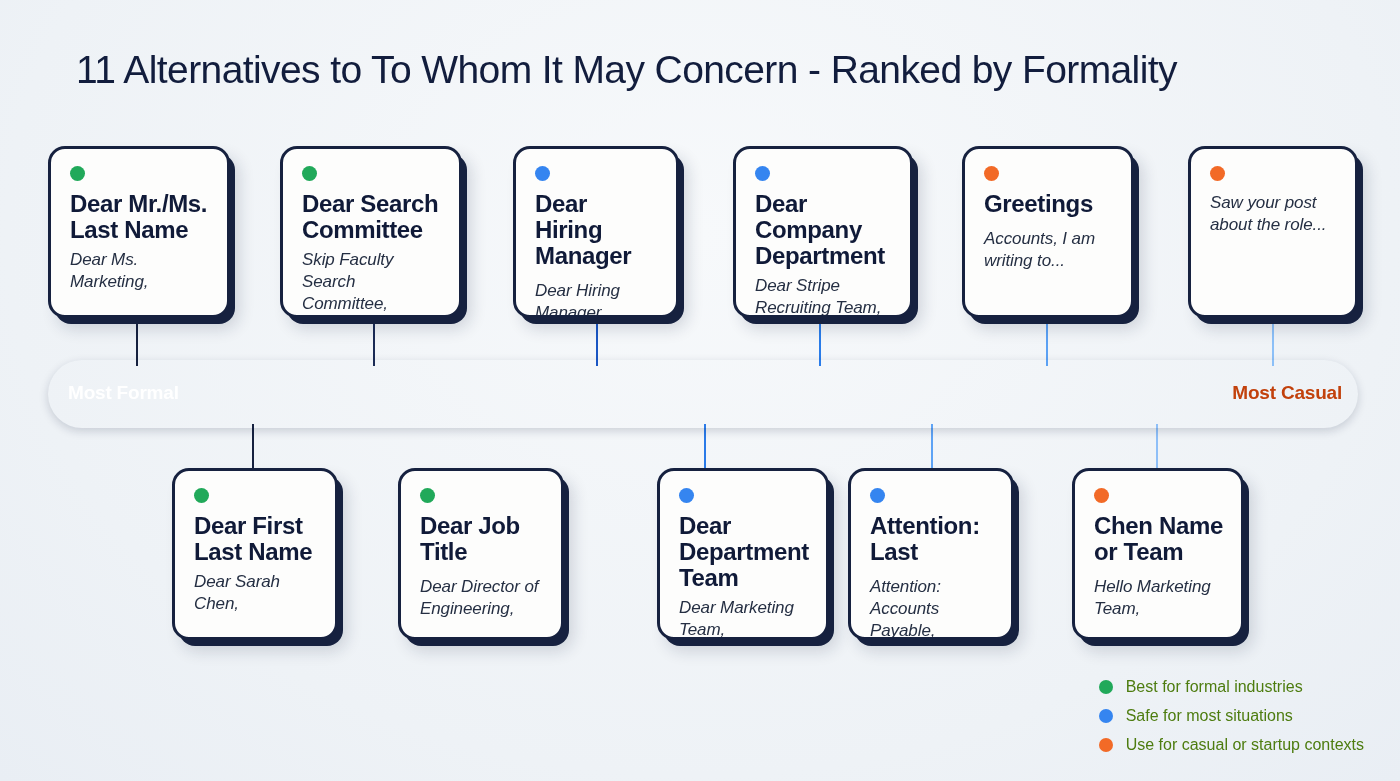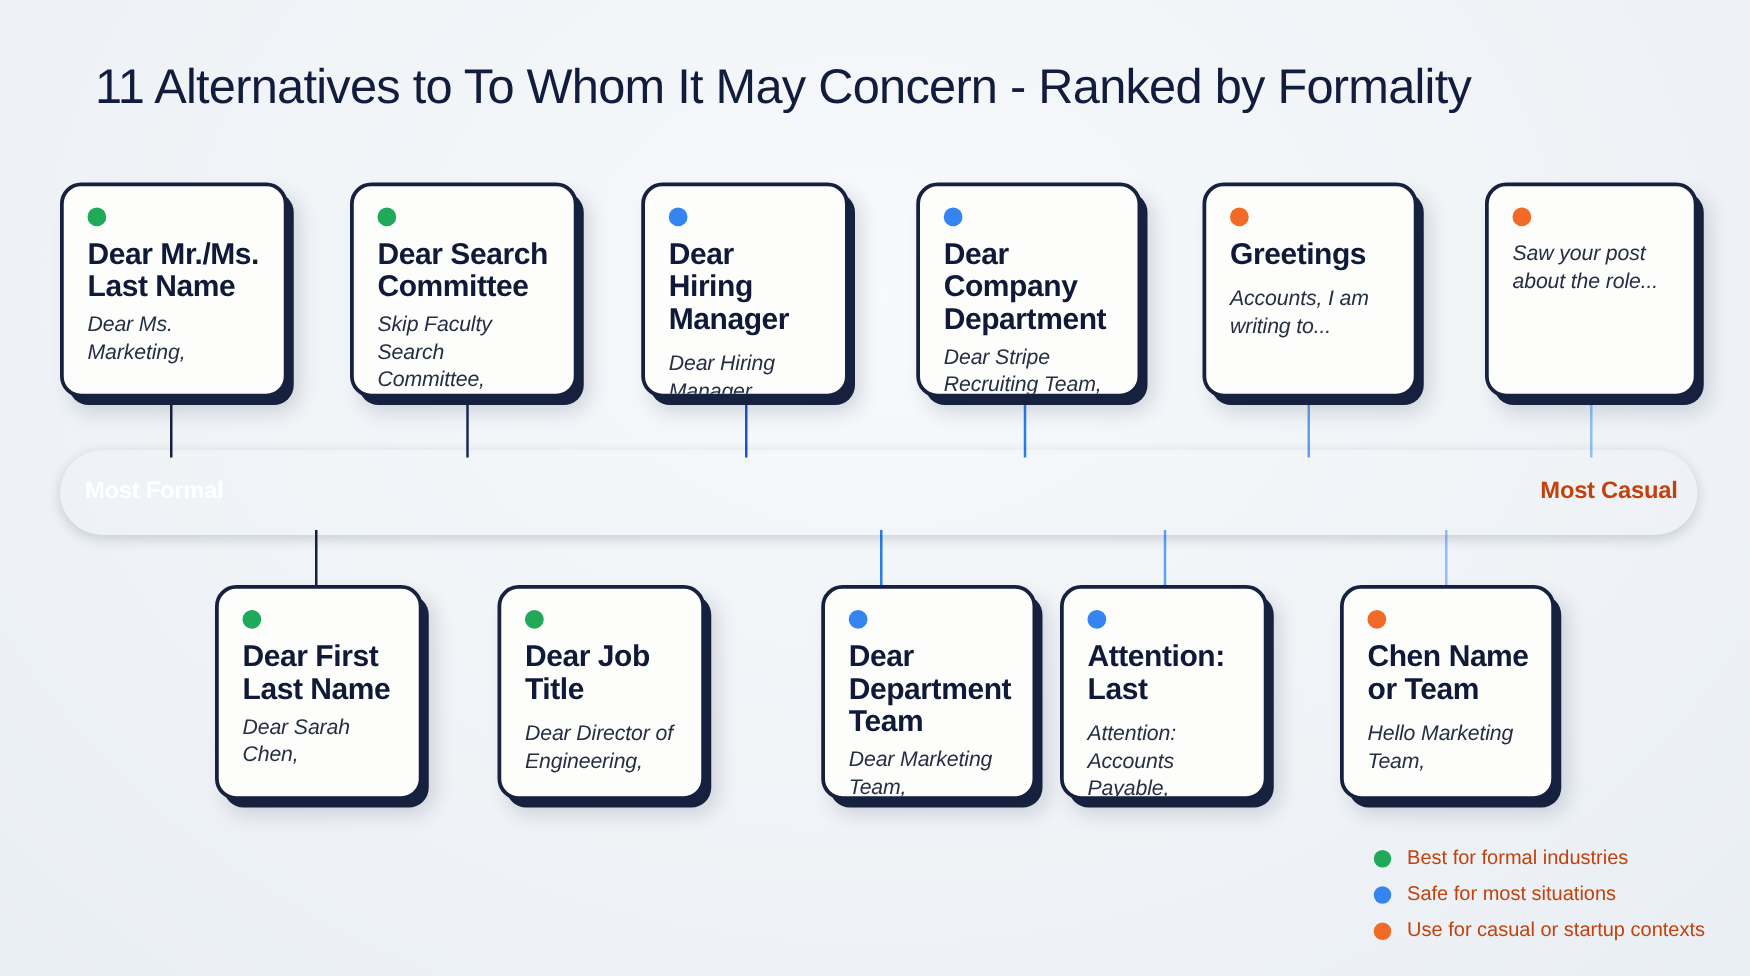--- a/index.html
+++ b/index.html
@@ -139,21 +139,21 @@
     justify-content: flex-start;
   }
   .legend-dot {
     width: 14px;
     height: 14px;
     border-radius: 50%;
     flex: 0 0 auto;
   }
   .legend-label {
     font-size: 16px;
-    color: #c2410c;
+    color: #4d7c0f;
     line-height: 18px;
     white-space: nowrap;
   }
 </style>
 </head>
 <body>
 
 <div id="stage">
 
   <h1 id="page-title">11 Alternatives to To Whom It May Concern - Ranked by Formality</h1>

